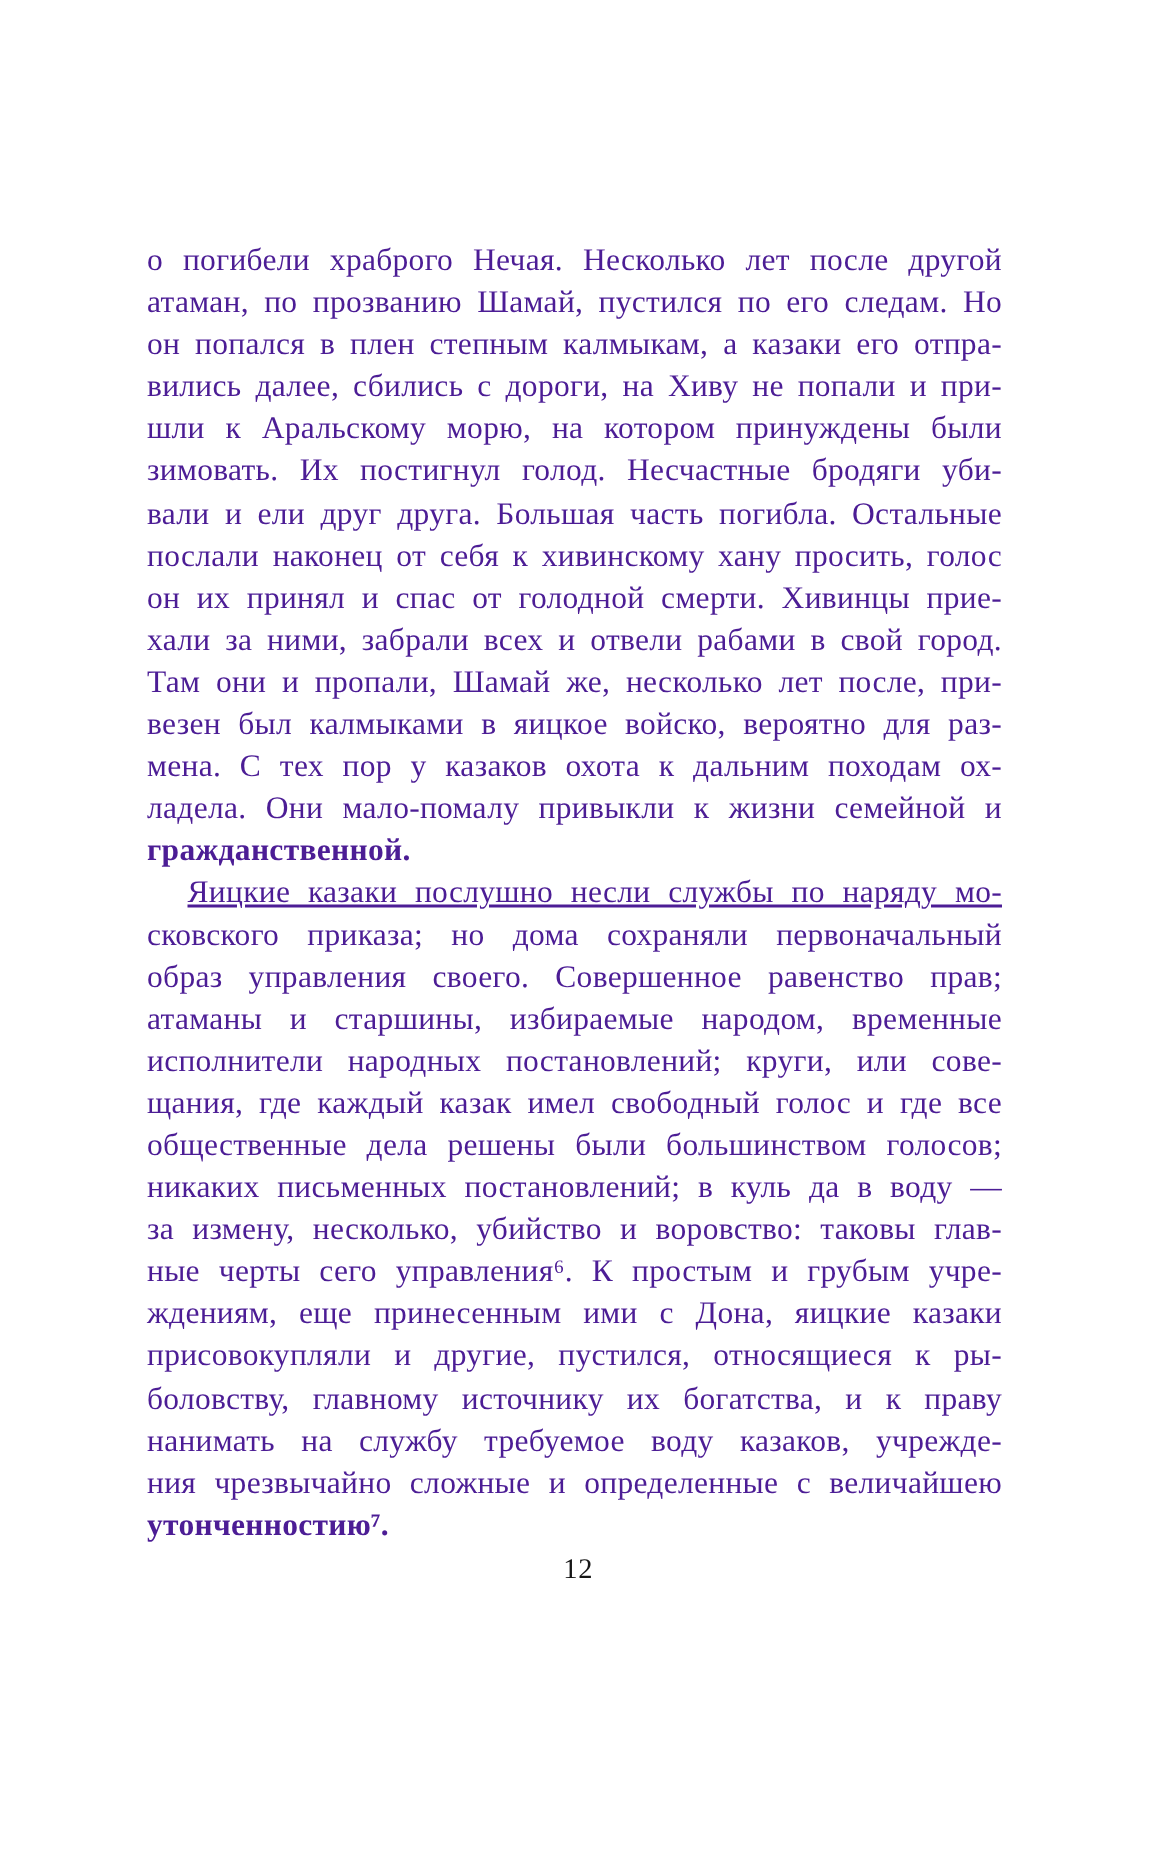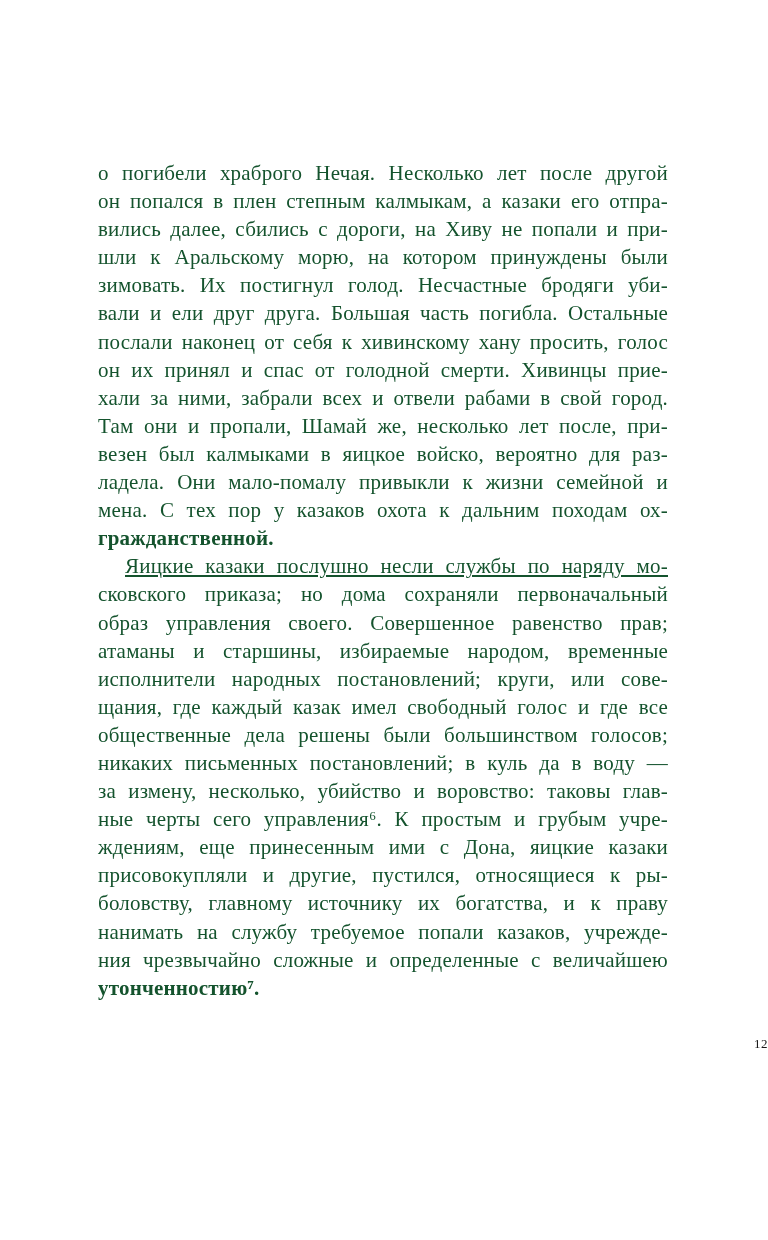--- a/index.html
+++ b/index.html
@@ -15,21 +15,21 @@
     overflow: hidden;
     font-family: "Liberation Serif", "DejaVu Serif", serif;
   }
   .text-block {
     position: absolute;
     left: 98px;
     top: 159px;
     width: 570px;
     font-size: 21px;
     line-height: 28.1px;
-    color: #14532d;
+    color: #4c1d95;
     letter-spacing: 0.2px;
   }
   .paragraph {
     margin: 0;
     padding: 0;
   }
   .line {
     text-align: justify;
     text-align-last: justify;
     white-space: normal;
@@ -42,60 +42,61 @@
   }
   .line.indent {
     text-indent: 27px;
     text-decoration: underline;
   }
   .page-number {
     position: absolute;
     left: 3px;
     right: 0;
     top: 1036px;
-    text-align: right;
-    font-size: 13px;
+    text-align: center;
+    font-size: 19px;
     color: #161616;
     letter-spacing: 0.5px;
   }
 </style>
 </head>
 <body>
 
 <div class="page">
   <div class="text-block">
       <div class="paragraph">
         <div class="line">о погибели храброго Нечая. Несколько лет после другой</div>
+        <div class="line">атаман, по прозванию Шамай, пустился по его следам. Но</div>
         <div class="line">он попался в плен степным калмыкам, а казаки его отпра-</div>
         <div class="line">вились далее, сбились с дороги, на Хиву не попали и при-</div>
         <div class="line">шли к Аральскому морю, на котором принуждены были</div>
         <div class="line">зимовать. Их постигнул голод. Несчастные бродяги уби-</div>
         <div class="line">вали и ели друг друга. Большая часть погибла. Остальные</div>
         <div class="line">послали наконец от себя к хивинскому хану просить, голос</div>
         <div class="line">он их принял и спас от голодной смерти. Хивинцы прие-</div>
         <div class="line">хали за ними, забрали всех и отвели рабами в свой город.</div>
         <div class="line">Там они и пропали, Шамай же, несколько лет после, при-</div>
         <div class="line">везен был калмыками в яицкое войско, вероятно для раз-</div>
+        <div class="line">мена. С тех пор у казаков охота к дальним походам ох-</div>
         <div class="line">ладела. Они мало-помалу привыкли к жизни семейной и</div>
-        <div class="line">мена. С тех пор у казаков охота к дальним походам ох-</div>
         <div class="line last">гражданственной.</div>
       </div>
       <div class="paragraph">
         <div class="line indent">Яицкие казаки послушно несли службы по наряду мо-</div>
         <div class="line">сковского приказа; но дома сохраняли первоначальный</div>
         <div class="line">образ управления своего. Совершенное равенство прав;</div>
         <div class="line">атаманы и старшины, избираемые народом, временные</div>
         <div class="line">исполнители народных постановлений; круги, или сове-</div>
         <div class="line">щания, где каждый казак имел свободный голос и где все</div>
         <div class="line">общественные дела решены были большинством голосов;</div>
         <div class="line">никаких письменных постановлений; в куль да в воду —</div>
         <div class="line">за измену, несколько, убийство и воровство: таковы глав-</div>
         <div class="line">ные черты сего управления⁶. К простым и грубым учре-</div>
         <div class="line">ждениям, еще принесенным ими с Дона, яицкие казаки</div>
         <div class="line">присовокупляли и другие, пустился, относящиеся к ры-</div>
         <div class="line">боловству, главному источнику их богатства, и к праву</div>
-        <div class="line">нанимать на службу требуемое попали казаков, учрежде-</div>
+        <div class="line">нанимать на службу требуемое воду казаков, учрежде-</div>
         <div class="line">ния чрезвычайно сложные и определенные с величайшею</div>
         <div class="line last">утонченностию⁷.</div>
       </div>
     </div>
   <div class="page-number">12</div>
 </div>
 
 </body></html>

